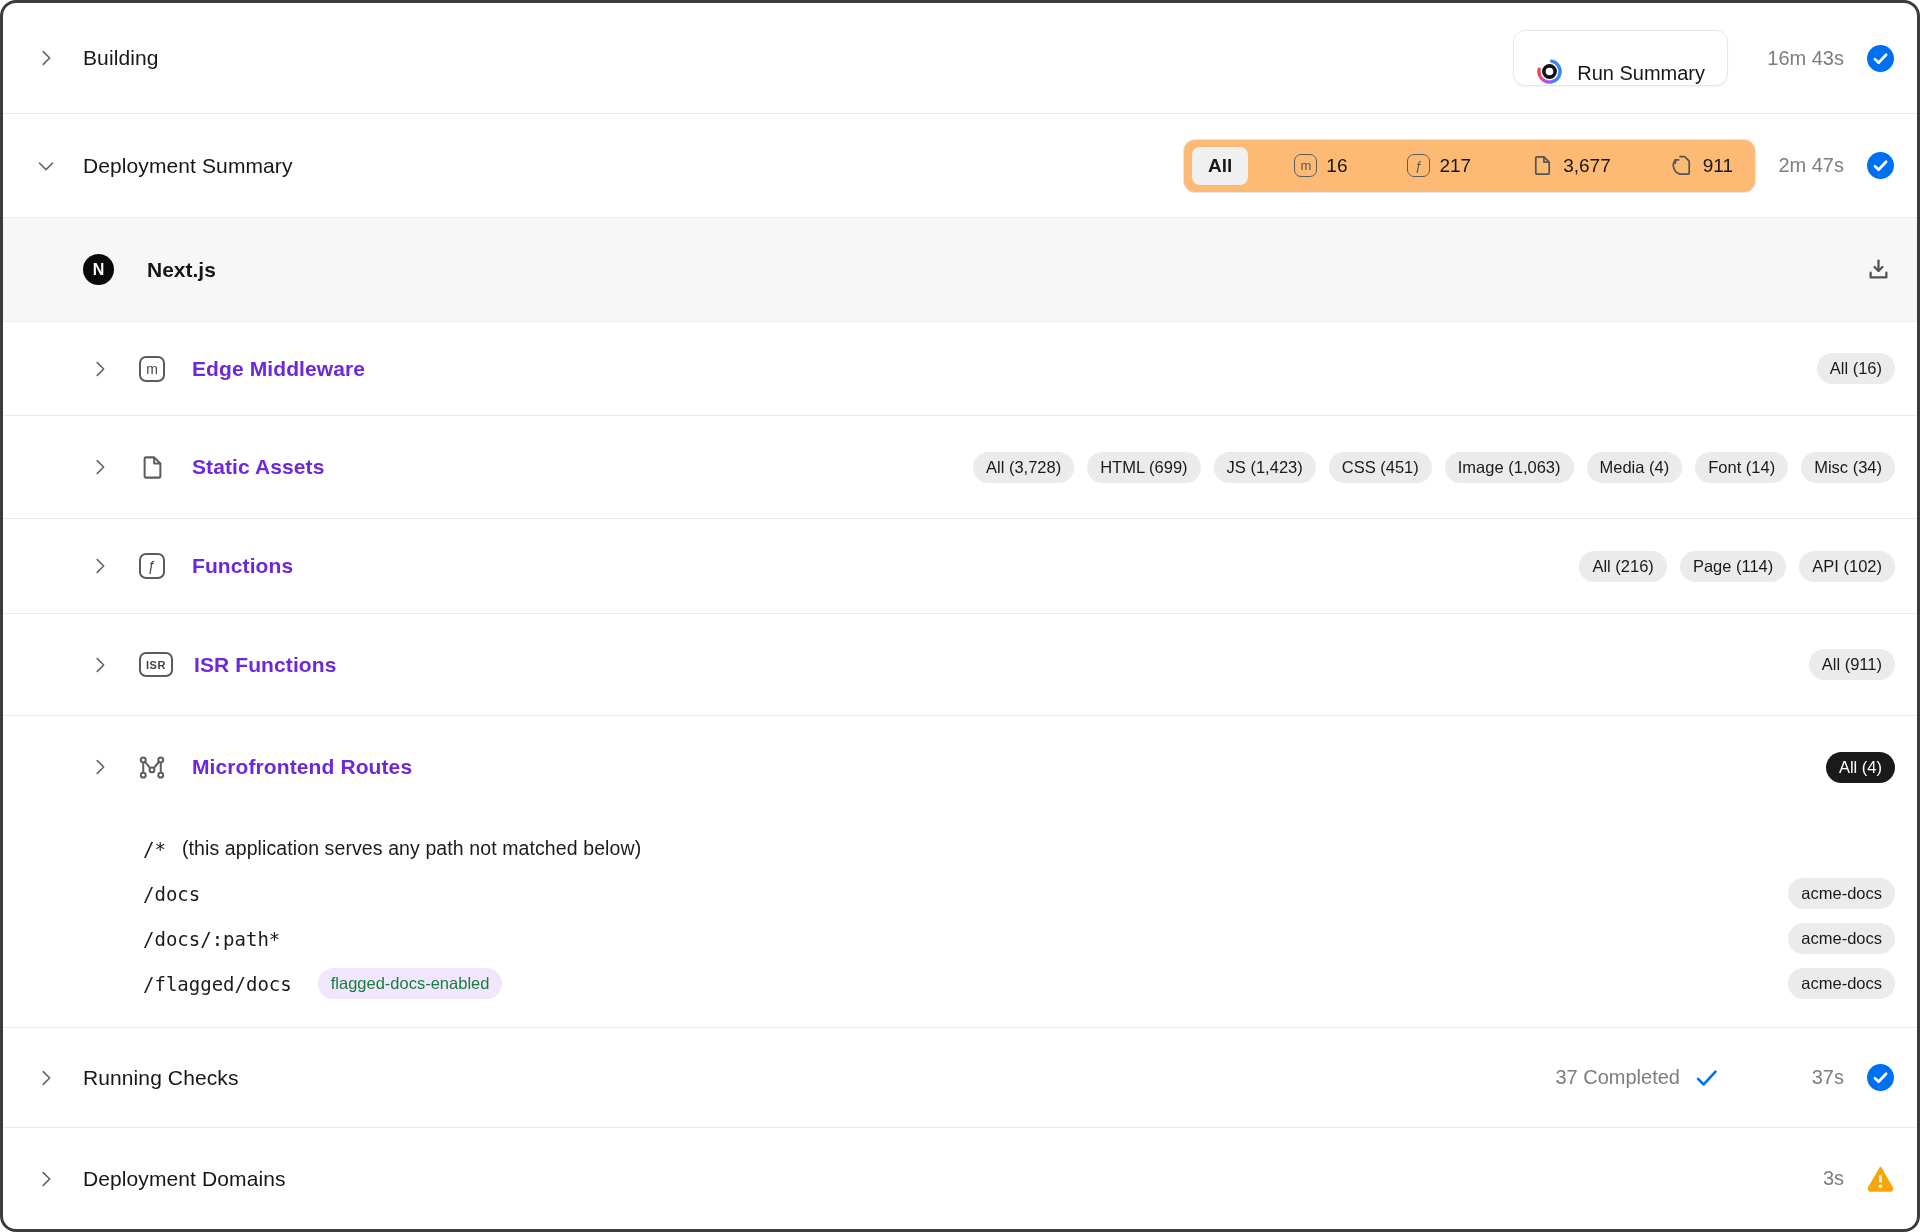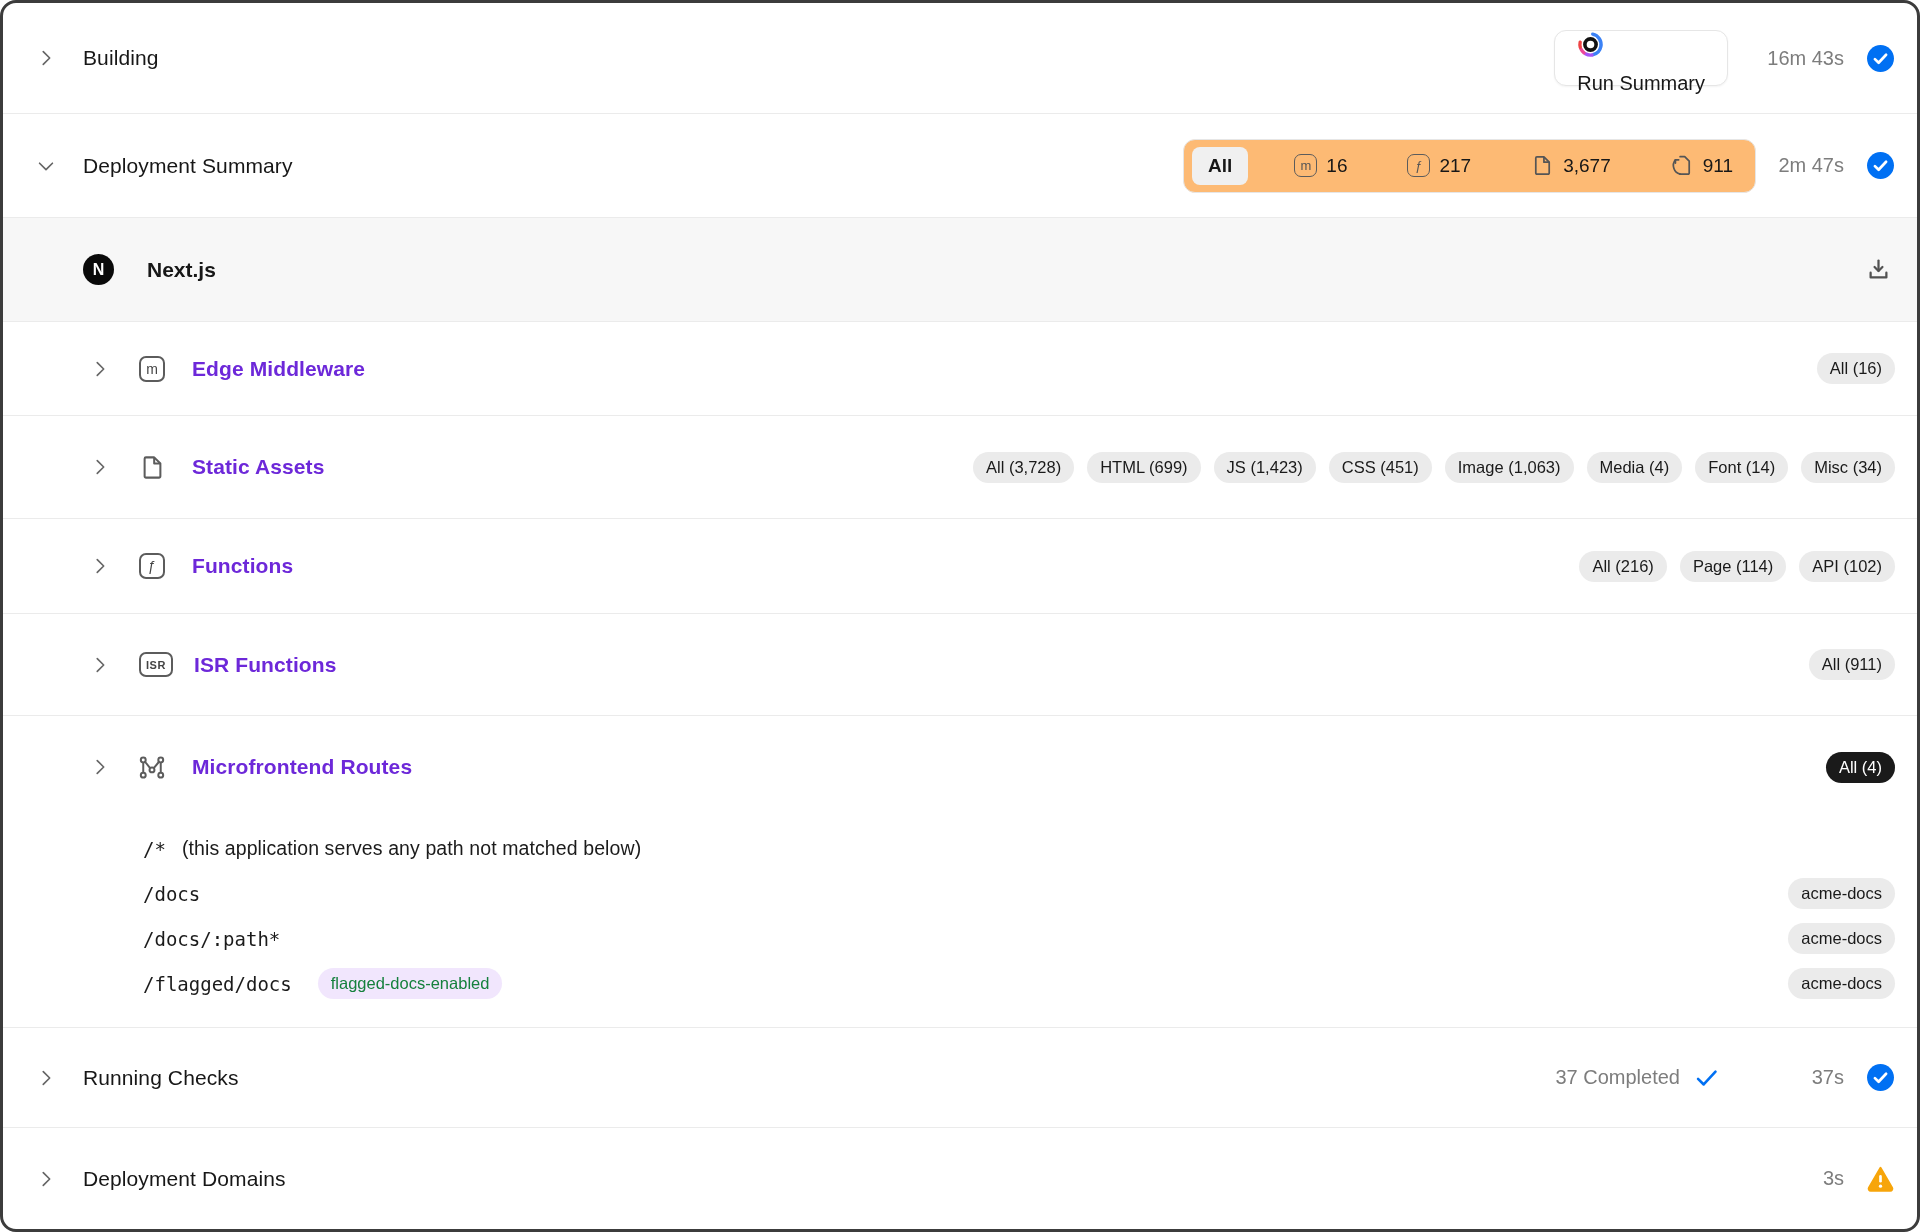--- a/index.html
+++ b/index.html
@@ -29,24 +29,24 @@
   .chev { width:22px; height:22px; display:flex; align-items:center; justify-content:center; flex:none; cursor:pointer; }
   .section-title { font-size:21px; font-weight:400; color:#171717; margin-left:26px; letter-spacing:.1px; }
   .sub-title { font-size:21px; font-weight:600; color:#6d28d9; margin-left:24px; letter-spacing:.1px; }
 
   .right-group { margin-left:auto; display:flex; align-items:center; }
   .time { font-size:20px; color:#7d7d7d; min-width:88px; text-align:right; }
   .status-icon { width:29px; height:29px; margin-left:22px; flex:none; display:flex; }
 
   
   .run-btn {
-    display:flex; align-items:flex-start; gap:14px; height:56px; padding:0 22px;
+    display:flex; align-items:flex-end; gap:14px; height:56px; padding:0 22px;
     background:#fff; border:1px solid #e6e6e6; border-radius:12px;
     box-shadow:0 1px 2px rgba(0,0,0,.05); cursor:pointer; margin-right:28px;
-    font-family:inherit; font-size:20px; font-weight:500; color:#171717;flex-direction:column;
+    font-family:inherit; font-size:20px; font-weight:500; color:#171717;
   }
 
   
   .segmented {
     display:flex; align-items:center; height:54px; padding:0 8px;
     border:1px solid #e6e6e6; border-radius:12px; background:#fdba74; gap:32px;
   }
   .seg-item {
     display:flex; align-items:center; gap:9px; padding:8px 14px; border:none; background:transparent;
     font-family:inherit; font-size:19px; font-weight:500; color:#171717; cursor:pointer; border-radius:8px;

